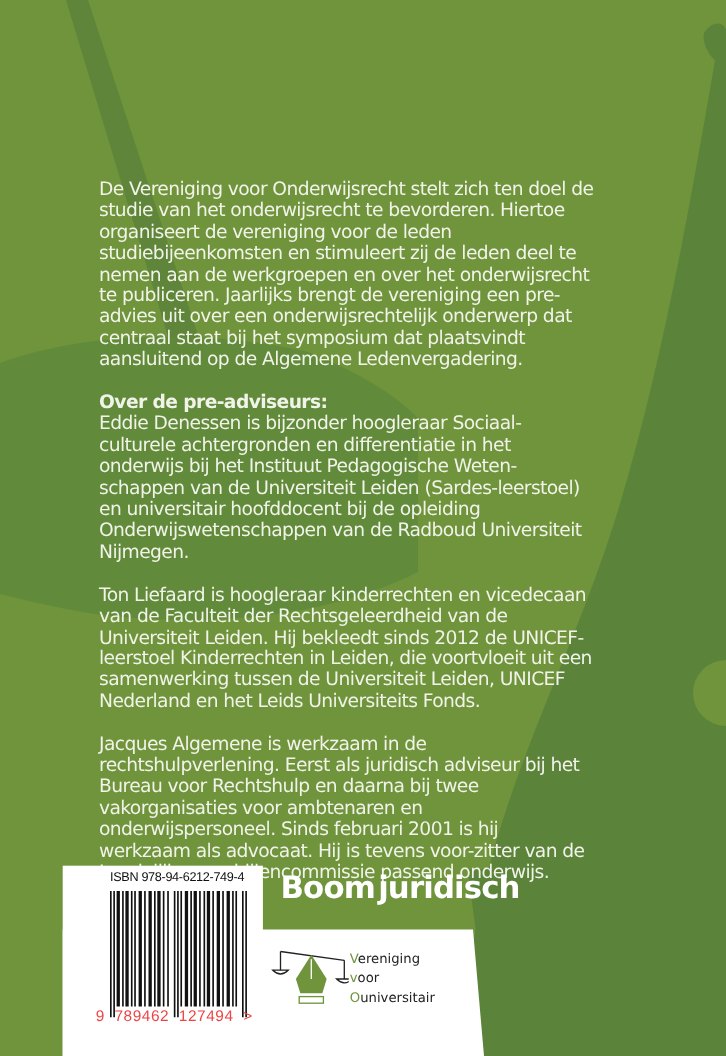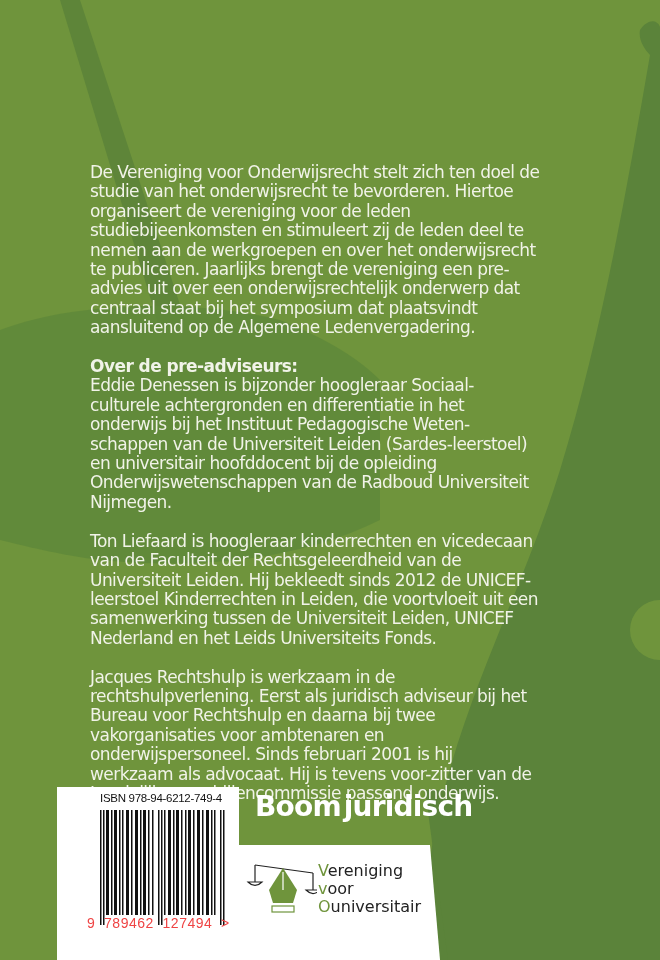--- a/index.html
+++ b/index.html
@@ -10,21 +10,21 @@
   .content b { font-weight: normal; }
   .heading { font-weight: bold; }
   .isbn-box { position: absolute; left: 57px; top: 787px; width: 182px; height: 173px; background: #ffffff; z-index: 3; }
   .isbn-text { position: absolute; left: 43px; top: 5px; font-family: "Liberation Sans", sans-serif; font-size: 11.5px; color: #111; letter-spacing: -0.3px; }
   .barcode { position: absolute; left: 43px; top: 23px; }
   .barcode-digits { position: absolute; top: 128px; left: 30px; font-family: "Liberation Sans", sans-serif; font-size: 14px; color: #ef4444; white-space: pre; letter-spacing: 0.5px; }
   .publisher { position: absolute; left: 255px; top: 790px; z-index: 3; color: #ffffff; font-family: "DejaVu Sans", sans-serif; font-size: 28px; letter-spacing: -0.8px; }
   .publisher .boom { font-weight: bold; }
   .publisher .jur { font-weight: bold; margin-left: 3px; }
   .logo { position: absolute; left: 245px; top: 860px; z-index: 3; }
-  .logo-text { position: absolute; left: 318px; top: 862px; z-index: 3; font-family: "DejaVu Sans", sans-serif; font-size: 16px; line-height: 18px; color: #222; }
+  .logo-text { position: absolute; left: 318px; top: 862px; z-index: 3; font-family: "DejaVu Sans", sans-serif; font-size: 12px; line-height: 18px; color: #222; }
   .logo-text .init { color: #6f943c; }
 </style>
 </head>
 <body>
 
 <svg class="bg" viewBox="0 0 660 960" xmlns="http://www.w3.org/2000/svg">
   <rect x="0" y="0" width="660" height="960" fill="#6f943c"></rect>
 
   <path d="M60 0 L80 0 L185 320 L160 330 Z" fill="#5e8539"></path>
 
@@ -42,21 +42,21 @@
 <div class="content">
   <p>De Vereniging voor Onderwijsrecht stelt zich ten doel de studie van het onderwijsrecht te bevorderen. Hiertoe organiseert de vereniging voor de leden studiebijeenkomsten en stimuleert zij de leden deel te nemen aan de werkgroepen en over het onderwijsrecht te publiceren. Jaarlijks brengt de vereniging een pre-advies uit over een onderwijsrechtelijk onderwerp dat centraal staat bij het symposium dat plaatsvindt aansluitend op de Algemene Ledenvergadering.</p>
   <p style="margin-bottom:19.4px;">
     <span class="heading">Over de pre-adviseurs:</span><br>
     <b>Eddie Denessen</b><span> is bijzonder hoogleraar Sociaal-culturele achtergronden en differentiatie in het onderwijs bij het Instituut Pedagogische Weten-schappen van de Universiteit Leiden (Sardes-leerstoel) en universitair hoofddocent bij de opleiding Onderwijswetenschappen van de Radboud Universiteit Nijmegen.</span>
   </p>
   <p>
     <b>Ton Liefaard</b><span> is hoogleraar kinderrechten en vicedecaan van de Faculteit der Rechtsgeleerdheid van de Universiteit Leiden. Hij bekleedt sinds 2012 de UNICEF-leerstoel Kinderrechten in Leiden, die voortvloeit uit een samenwerking tussen de Universiteit Leiden, UNICEF Nederland en het Leids Universiteits Fonds.</span>
   </p>
   <p>
-    <b>Jacques Rechtshulp</b><span> is werkzaam in de rechtshulpverlening. Eerst als juridisch adviseur bij het Bureau voor Rechtshulp en daarna bij twee vakorganisaties voor ambtenaren en onderwijspersoneel. Sinds februari 2001 is hij werkzaam als advocaat. Hij is tevens voor-zitter van de Landelijke geschillencommissie passend onderwijs.</span>
+    <b>Jacques Algemene</b><span> is werkzaam in de rechtshulpverlening. Eerst als juridisch adviseur bij het Bureau voor Rechtshulp en daarna bij twee vakorganisaties voor ambtenaren en onderwijspersoneel. Sinds februari 2001 is hij werkzaam als advocaat. Hij is tevens voor-zitter van de Landelijke geschillencommissie passend onderwijs.</span>
   </p>
 </div>
 
 <div class="isbn-box">
   <div class="isbn-text">ISBN 978-94-6212-749-4</div>
   <svg class="barcode" width="130" height="115" viewBox="0 0 130 115" xmlns="http://www.w3.org/2000/svg">
     <g fill="#111">
       <rect x="0" y="0" width="1.5" height="115"></rect>
       <rect x="3" y="0" width="1.5" height="115"></rect>
       <rect x="6" y="0" width="3" height="105"></rect>

